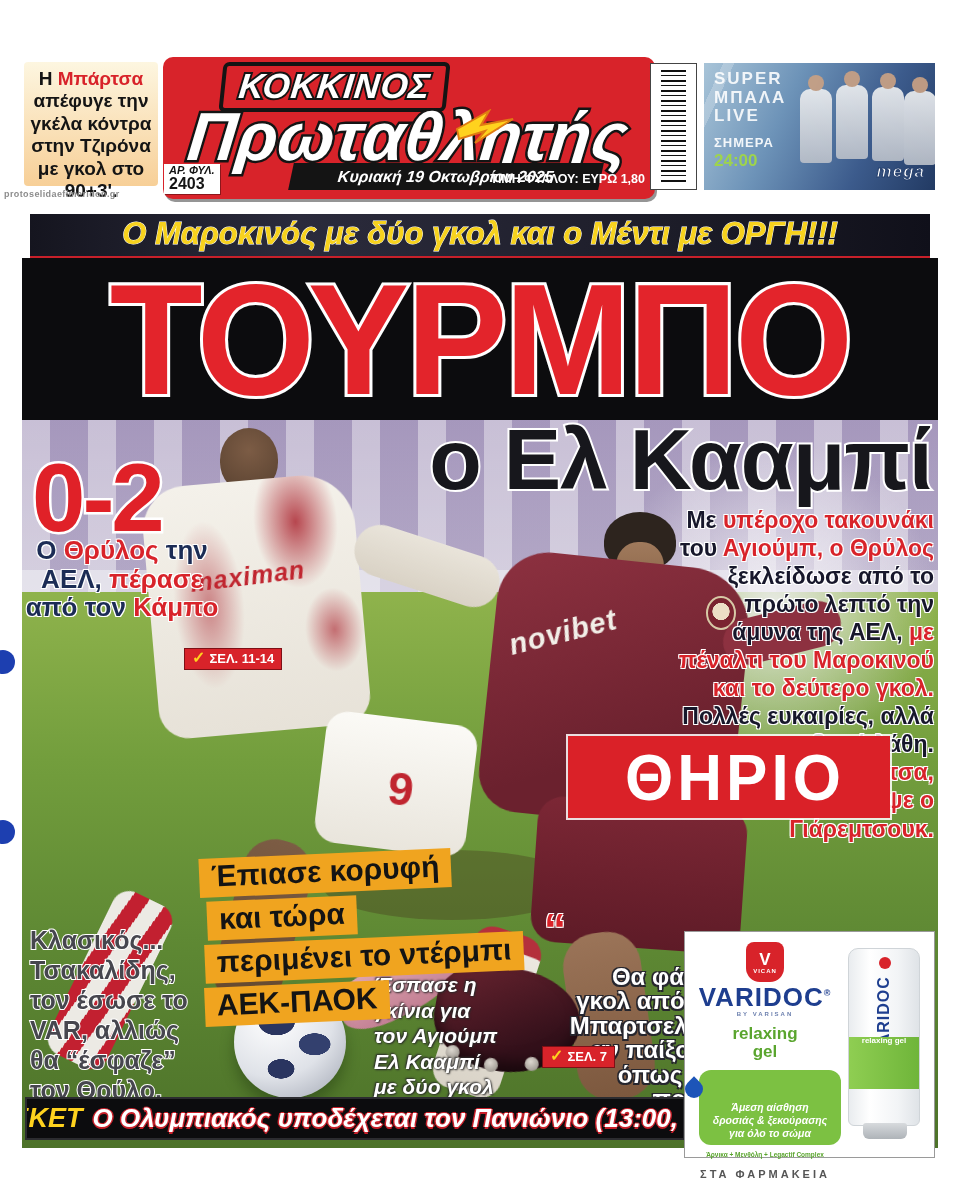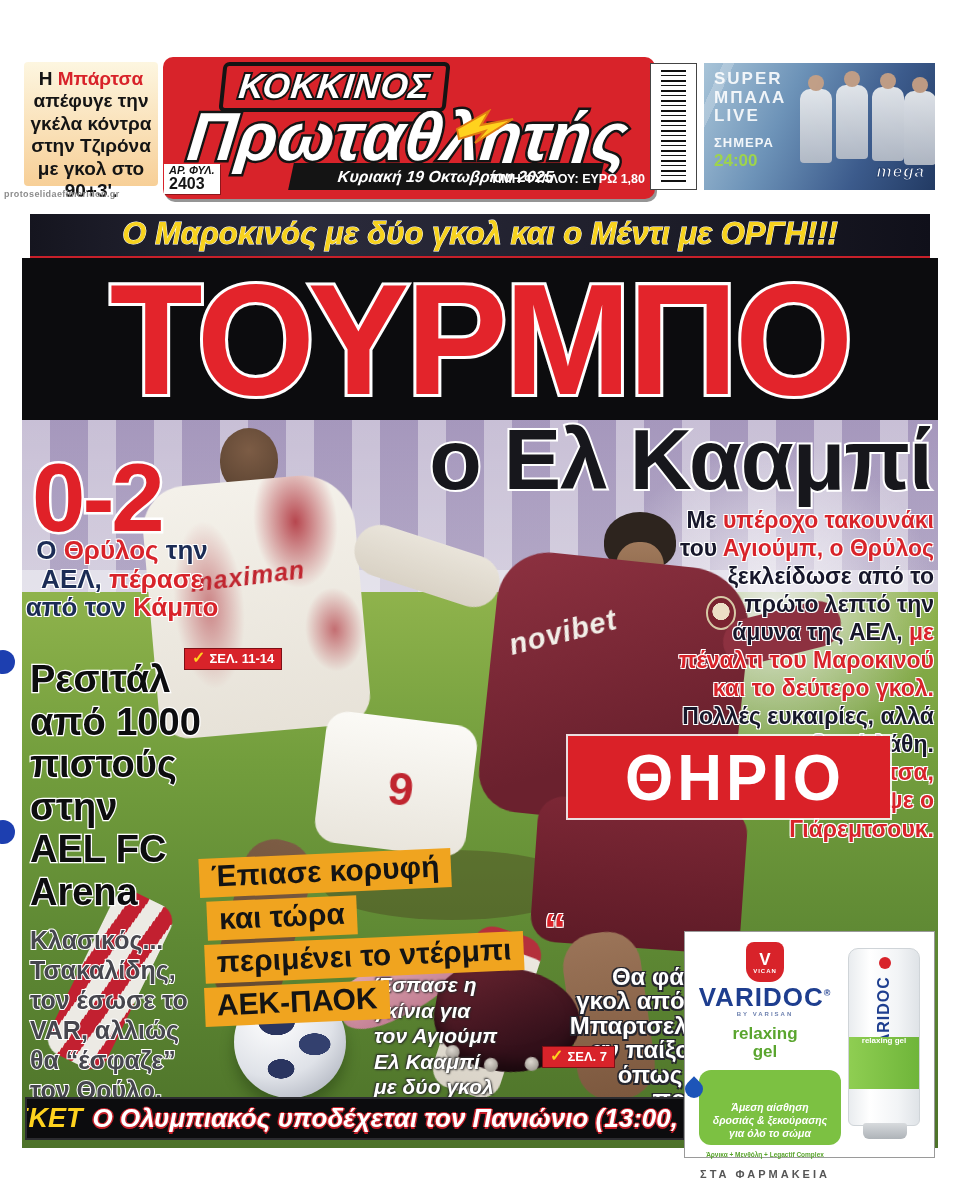--- a/index.html
+++ b/index.html
@@ -376,26 +376,20 @@
       <span class="stud" style="left:18px;bottom:4px;"></span>
       <span class="stud" style="left:58px;bottom:-2px;"></span>
       <span class="stud" style="left:98px;bottom:6px;"></span>
     </div>
     <div class="p-el hand-r" style="position:absolute;"></div>
 
     <div class="deck">ο Ελ Κααμπί</div>
     <div class="score">0-2</div>
     <div class="score-caption"><span class="seg-d">Ο </span><span class="seg-r">Θρύλος</span><span class="seg-d"> την ΑΕΛ, </span><span class="seg-r">πέρασε</span><span class="seg-d"> από τον </span><span class="seg-r">Κάμπο</span></div>
 
-    <div class="left-big">Ρεσιτάλ
-από 1000
-πιστούς
-στην
-AEL FC
-Arena</div>
     <div class="badge badge-pages">
       <span class="check">✓</span>
       <span>ΣΕΛ. 11-14</span>
     </div>
     <div class="left-small">Κλασικός...
 Τσακαλίδης,
 τον έσωσε το
 VAR, αλλιώς
 θα “έσφαζε”
 τον Θρύλο.</div>

